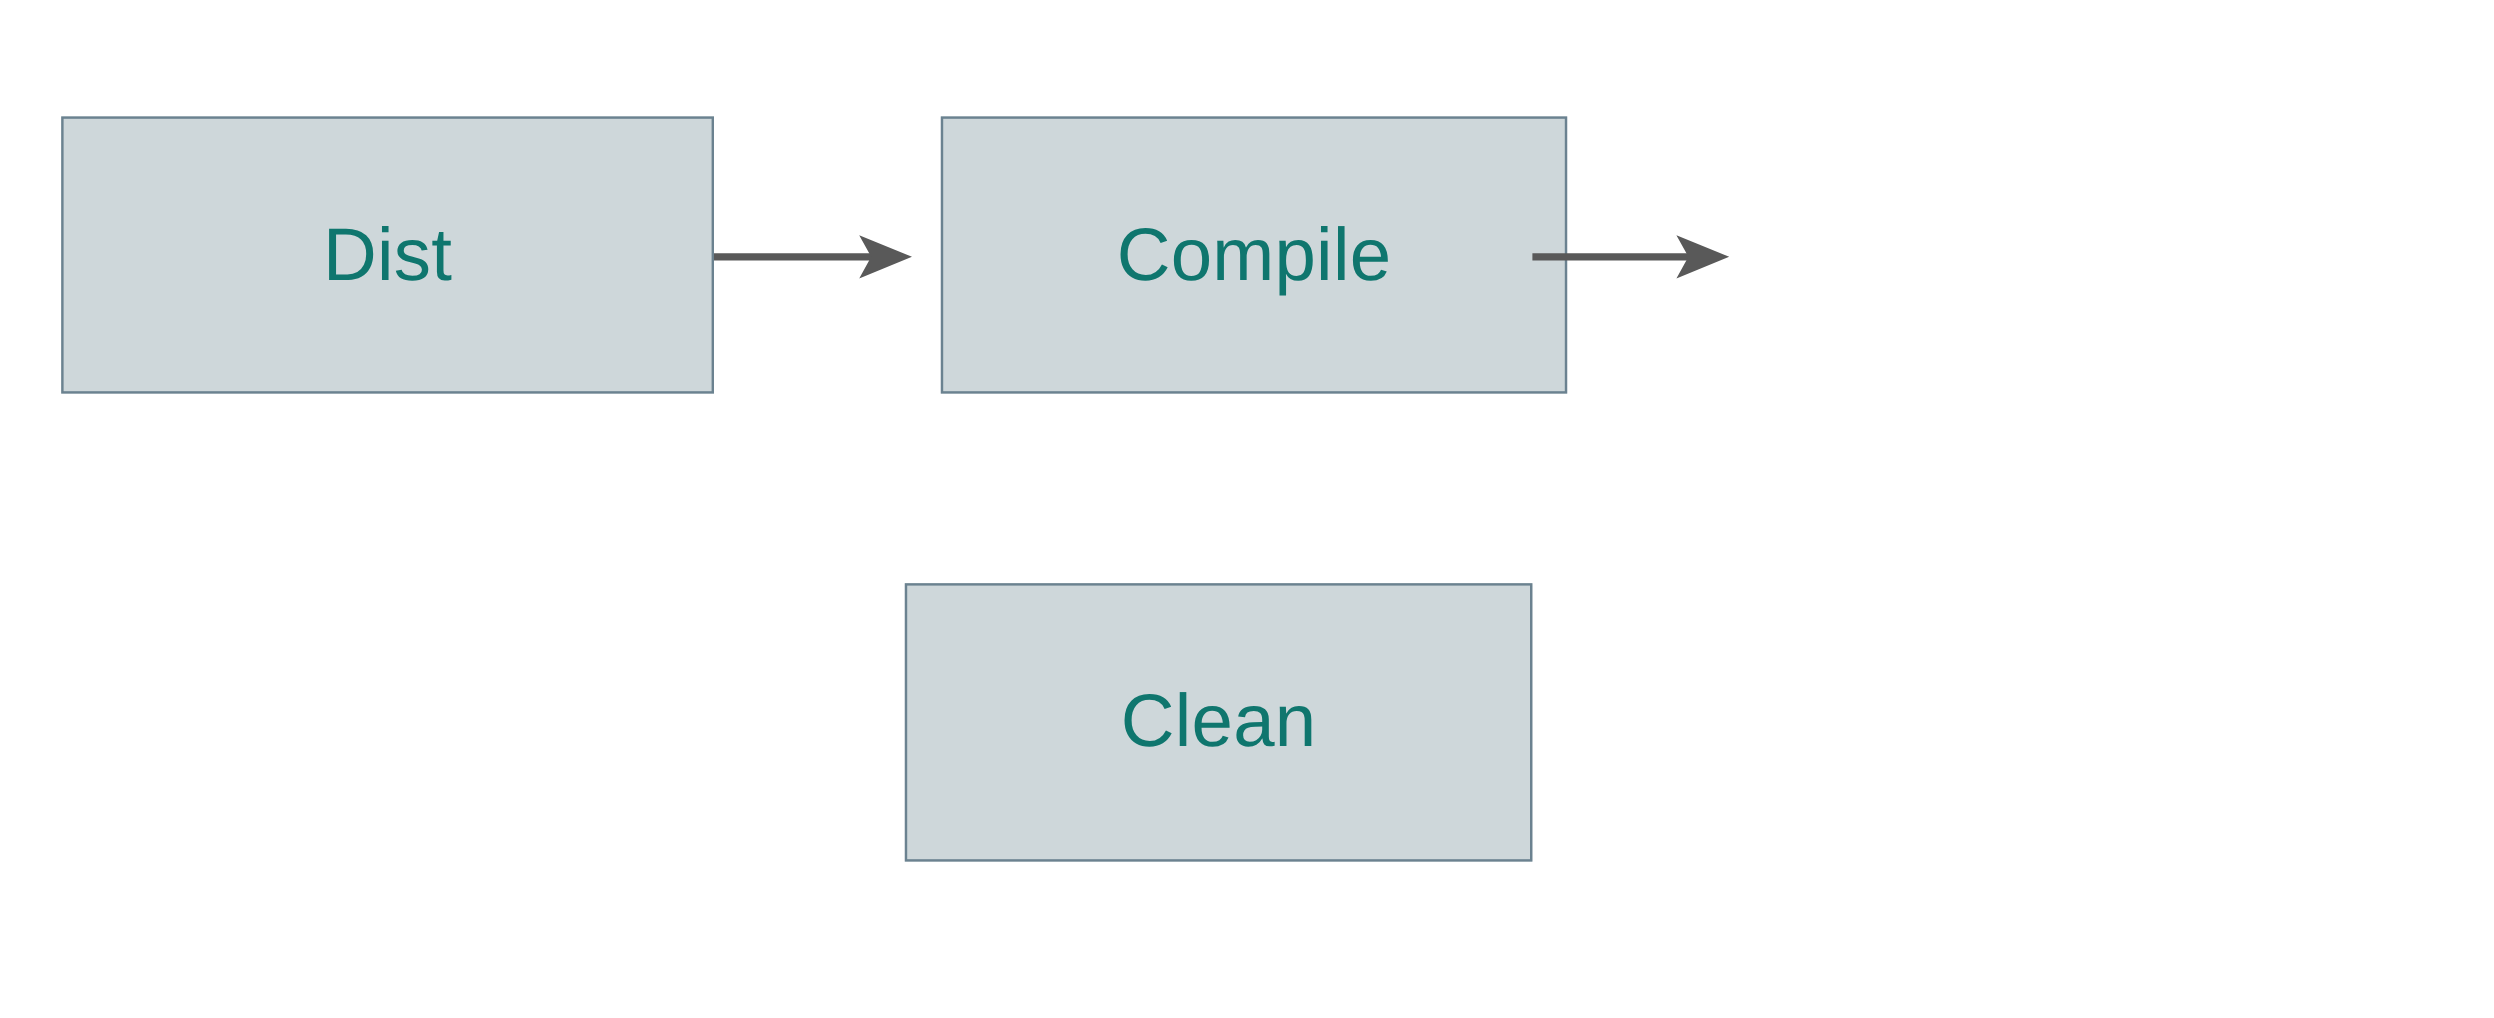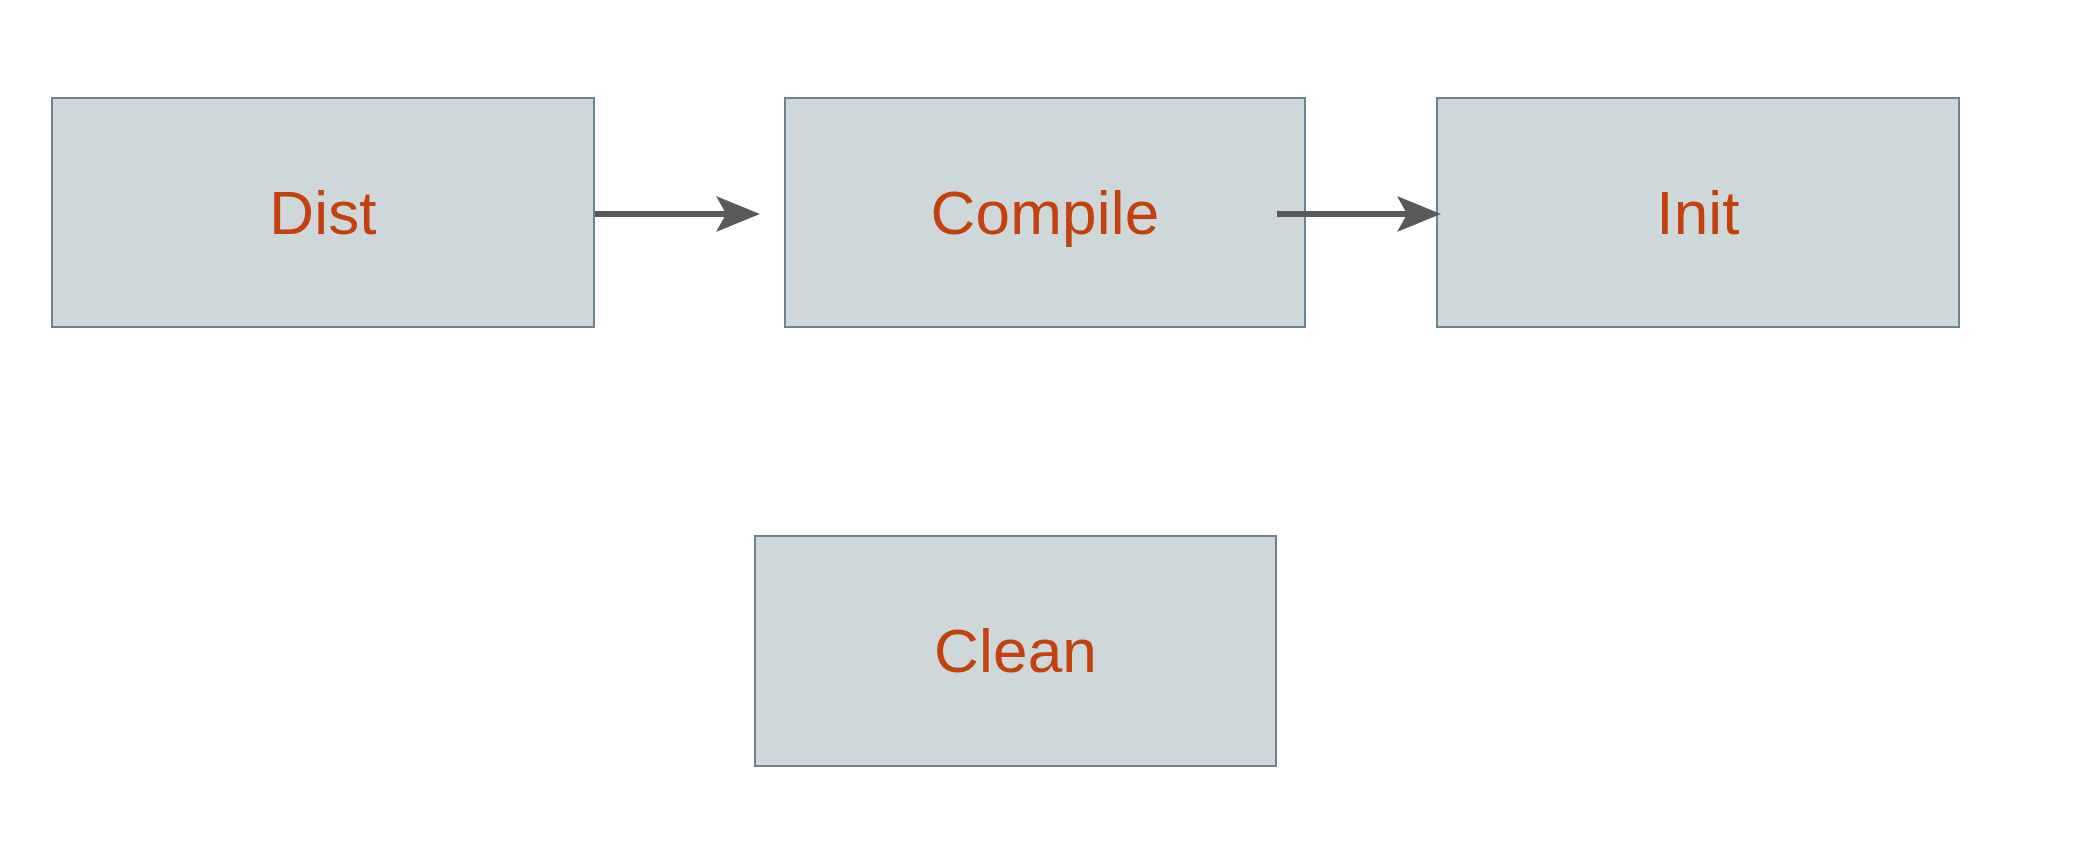--- a/index.html
+++ b/index.html
@@ -27,32 +27,32 @@
     display: flex;
     align-items: center;
     justify-content: center;
     -webkit-user-select: none;
     user-select: none;
   }
 
   .node-label {
     font-size: 62px;
     line-height: 1;
-    color: #c2410c;
+    color: #0f766e;
     font-weight: 400;
     letter-spacing: 0.2px;
     white-space: nowrap;
     text-align: center;
   }
 
   
   #node-dist    { left: 51px;   top: 97px;  width: 544px; height: 231px; }
   #node-compile { left: 755px;  top: 97px;  width: 522px; height: 231px; margin-left: 29px; }
   #node-init    { left: 1436px; top: 97px;  width: 524px; height: 231px; }
-  #node-clean   { left: 754px;  top: 535px; width: 523px; height: 232px; }
+  #node-clean   { left: 754px;  top: 486px; width: 523px; height: 232px; }
 
   
   .edge {
     position: absolute;
     overflow: visible;
     pointer-events: none;
   }
   #edge-dist-compile    { left: 590px;  top: 184px; width: 175px; height: 60px; }
   #edge-compile-init    { left: 1272px; top: 184px; width: 174px; height: 60px; }
 
@@ -72,23 +72,20 @@
 <div id="canvas">
 
   <div class="node" id="node-dist">
     <span class="node-label">Dist</span>
   </div>
 
   <div class="node" id="node-compile">
     <span class="node-label">Compile</span>
   </div>
 
-  <div class="node" id="node-init">
-    <span class="node-label">Init</span>
-  </div>
 
   <div class="node" id="node-clean">
     <span class="node-label">Clean</span>
   </div>
 
   <svg class="edge" id="edge-dist-compile" viewBox="0 0 175 60">
     <line class="edge-line" x1="5" y1="30" x2="143" y2="30"></line>
     <path class="edge-head" d="M 170 30 L 126 48 L 136 30 L 126 12 Z"></path>
   </svg>
 

